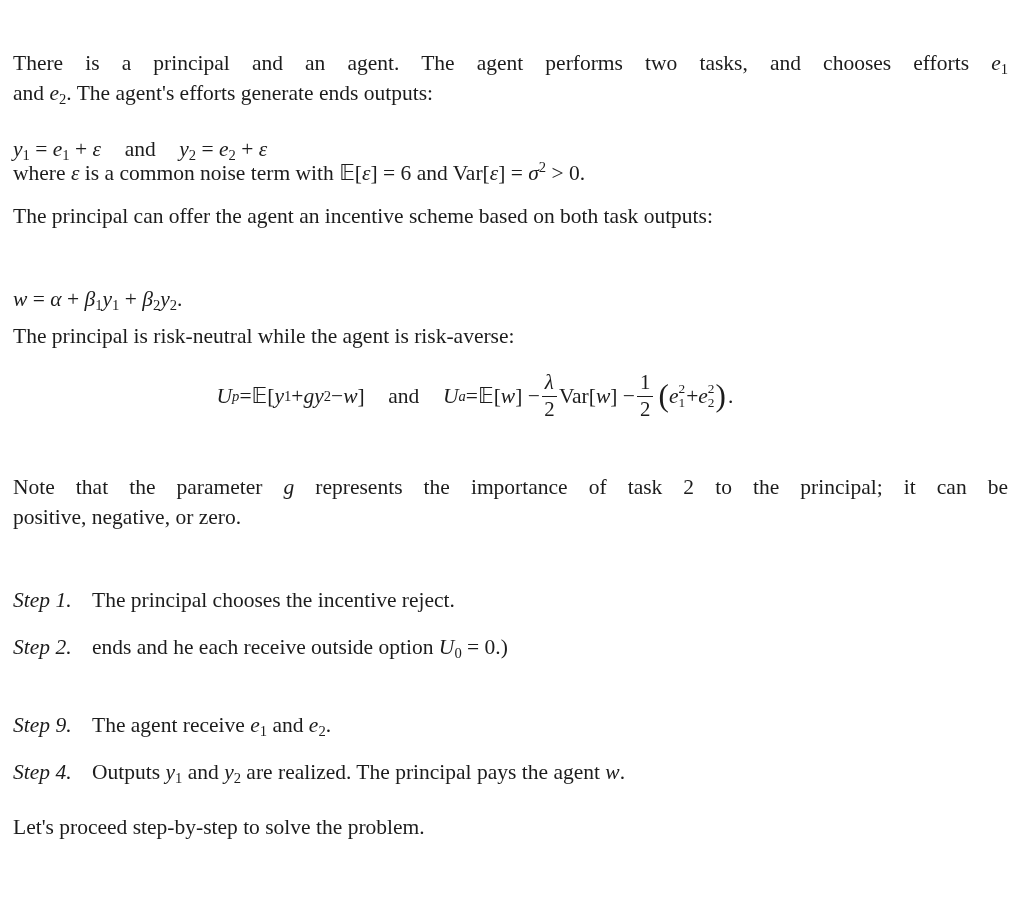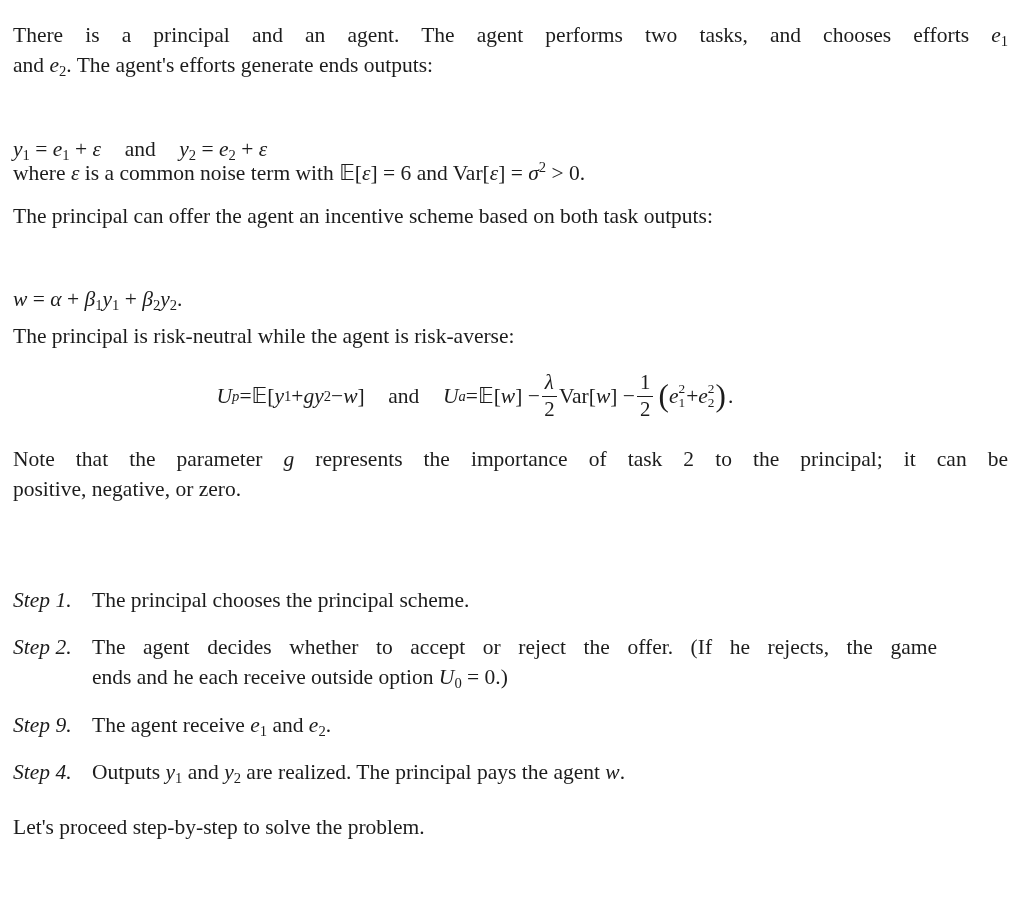--- a/index.html
+++ b/index.html
@@ -8,21 +8,21 @@
     width: 1024px;
     height: 900px;
     background: #ffffff;
     font-family: "Liberation Serif", "DejaVu Serif", serif;
     font-size: 21.5px;
     color: #1c1c1c;
     overflow: hidden;
   }
   .block { position: absolute; left: 13px; width: 995px; }
   .line { display: block; line-height: 30px; }
-  .jl { text-align: justify; text-align-last: justify; }
+  .jl { text-align: justify; text-align-last: justify; margin-top: 28px; }
   .equation {
     position: absolute; left: 13px; width: 924px;
     text-align: left; line-height: 34px; margin-top: 32px;
   }
   .equation-tall {
     position: absolute; left: 13px; width: 924px;
     height: 74px; display: flex; align-items: center; justify-content: center;
     line-height: 30px;
   }
   .step { position: absolute; left: 13px; width: 924px; }
@@ -129,28 +129,27 @@
 
   <div class="block" style="top:444px">
     <span class="line jl"><span class="rm">Note that the parameter </span><span class="it">g</span><span class="rm"> represents the importance of task 2 to the principal; it can be</span></span>
     <span class="line"><span class="rm">positive, negative, or zero.</span></span>
   </div>
 
 
   <div class="step" style="top:585px">
     <span class="step-label"><span class="it">Step 1.</span></span>
     <span class="step-body">
-      <span class="line"><span class="rm">The principal chooses the principal scheme.</span></span>
+      <span class="line"><span class="rm">The principal chooses the incentive reject.</span></span>
     </span>
   </div>
 
   <div class="step" style="top:632px">
     <span class="step-label"><span class="it">Step 2.</span></span>
     <span class="step-body">
-      <span class="line jl"><span class="rm">The agent decides whether to accept or reject the offer. (If he rejects, the game</span></span>
       <span class="line"><span class="rm">ends and he each receive outside option </span><span class="it">U</span><sub class="sb rm">0</sub><span class="rm"> = 0.)</span></span>
     </span>
   </div>
 
   <div class="step" style="top:710px">
     <span class="step-label"><span class="it">Step 9.</span></span>
     <span class="step-body">
       <span class="line"><span class="rm">The agent receive </span><span class="it">e</span><sub class="sb rm">1</sub><span class="rm"> and </span><span class="it">e</span><sub class="sb rm">2</sub><span class="rm">.</span></span>
     </span>
   </div>

